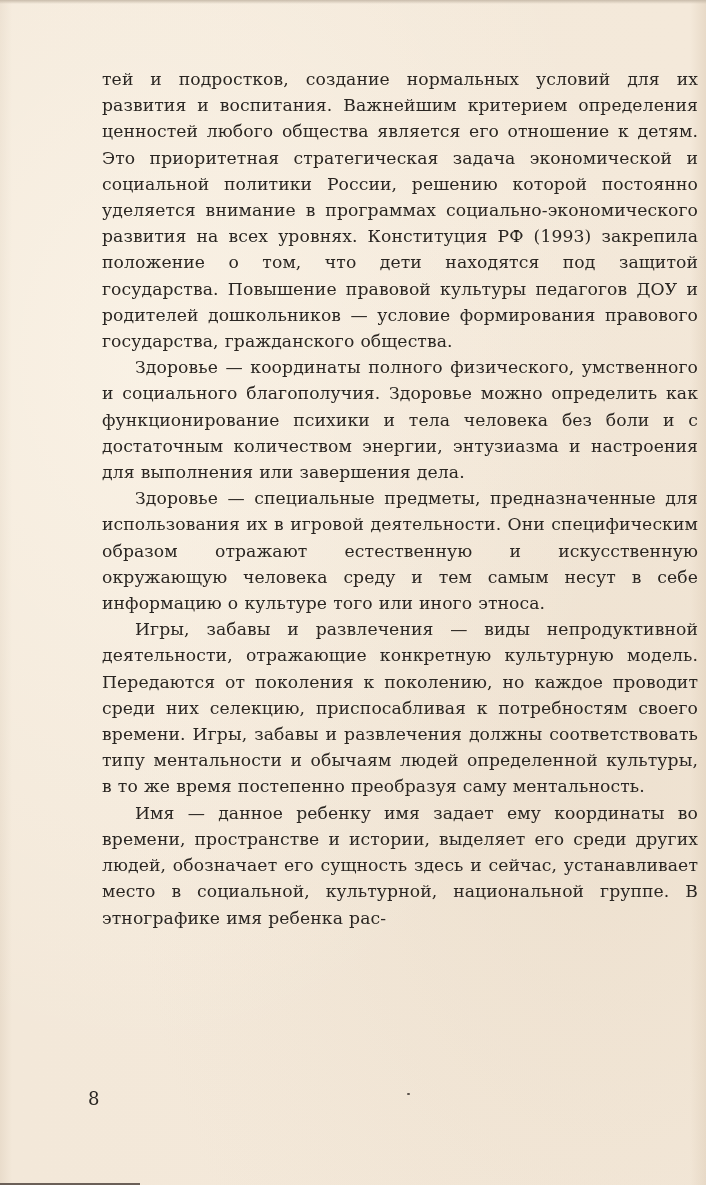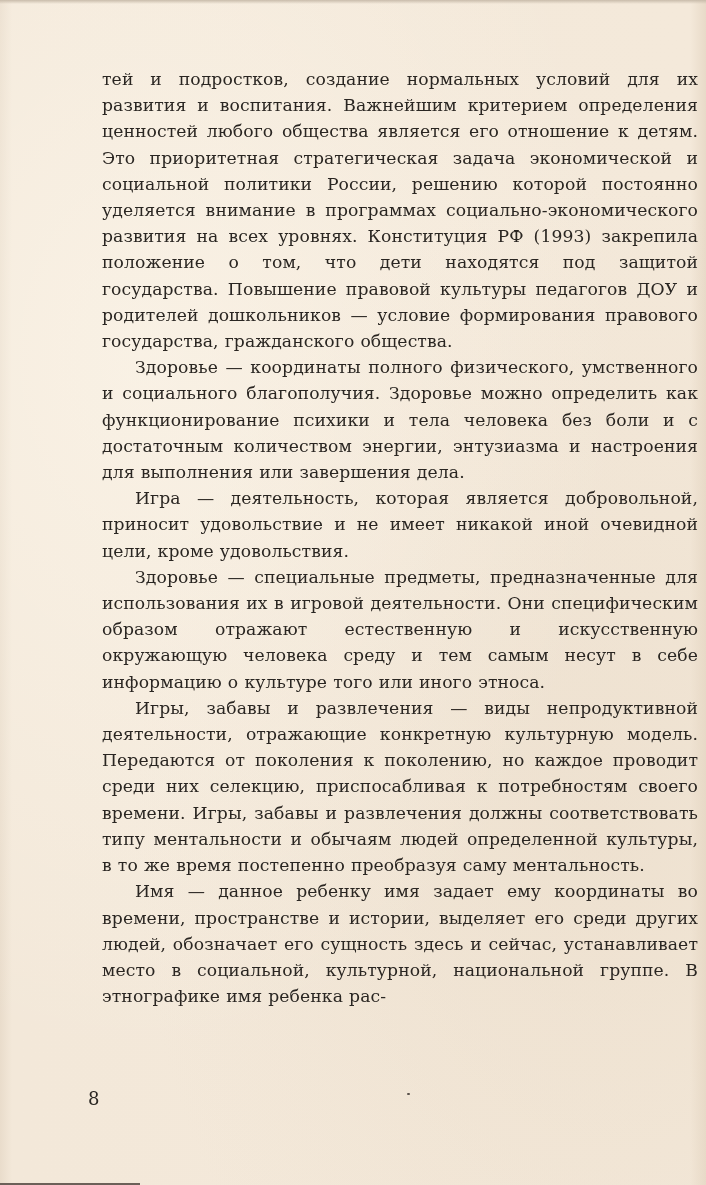--- a/index.html
+++ b/index.html
@@ -74,23 +74,20 @@
 <div class="top-edge"></div>
 
 <div class="page">
   <p class="para">
     <span class="term"></span><span>тей и подростков, создание нормальных условий для их развития и воспитания. Важнейшим критерием определения ценностей любого общества является его отношение к детям. Это приоритетная стратегическая задача экономической и социальной политики России, решению которой постоянно уделяется внимание в программах социально-экономического развития на всех уровнях. Конституция РФ (1993) закрепила положение о том, что дети находятся под защитой государства. Повышение правовой культуры педагогов ДОУ и родителей дошкольников — условие формирования правового государства, гражданского общества.</span>
   </p>
   <p class="para indent">
     <span class="term">Здоровье</span><span> — координаты полного физического, умственного и социального благополучия. Здоровье можно определить как функционирование психики и тела человека без боли и с достаточным количеством энергии, энтузиазма и настроения для выполнения или завершения дела.</span>
   </p>
   <p class="para indent">
-    <span class="term">Игра</span><span> — деятельность, которая является добровольной, приносит удовольствие и не имеет никакой иной очевидной цели, кроме удовольствия.</span>
-  </p>
-  <p class="para indent">
     <span class="term">Здоровье</span><span> — специальные предметы, предназначенные для использования их в игровой деятельности. Они специфическим образом отражают естественную и искусственную окружающую человека среду и тем самым несут в себе информацию о культуре того или иного этноса.</span>
   </p>
   <p class="para indent">
     <span class="term">Игры, забавы и развлечения</span><span> — виды непродуктивной деятельности, отражающие конкретную культурную модель. Передаются от поколения к поколению, но каждое проводит среди них селекцию, приспосабливая к потребностям своего времени. Игры, забавы и развлечения должны соответствовать типу ментальности и обычаям людей определенной культуры, в то же время постепенно преобразуя саму ментальность.</span>
   </p>
   <p class="para indent">
     <span class="term">Имя</span><span> — данное ребенку имя задает ему координаты во времени, пространстве и истории, выделяет его среди других людей, обозначает его сущность здесь и сейчас, устанавливает место в социальной, культурной, национальной группе. В этнографике имя ребенка рас-</span>
   </p>
 </div>
 

